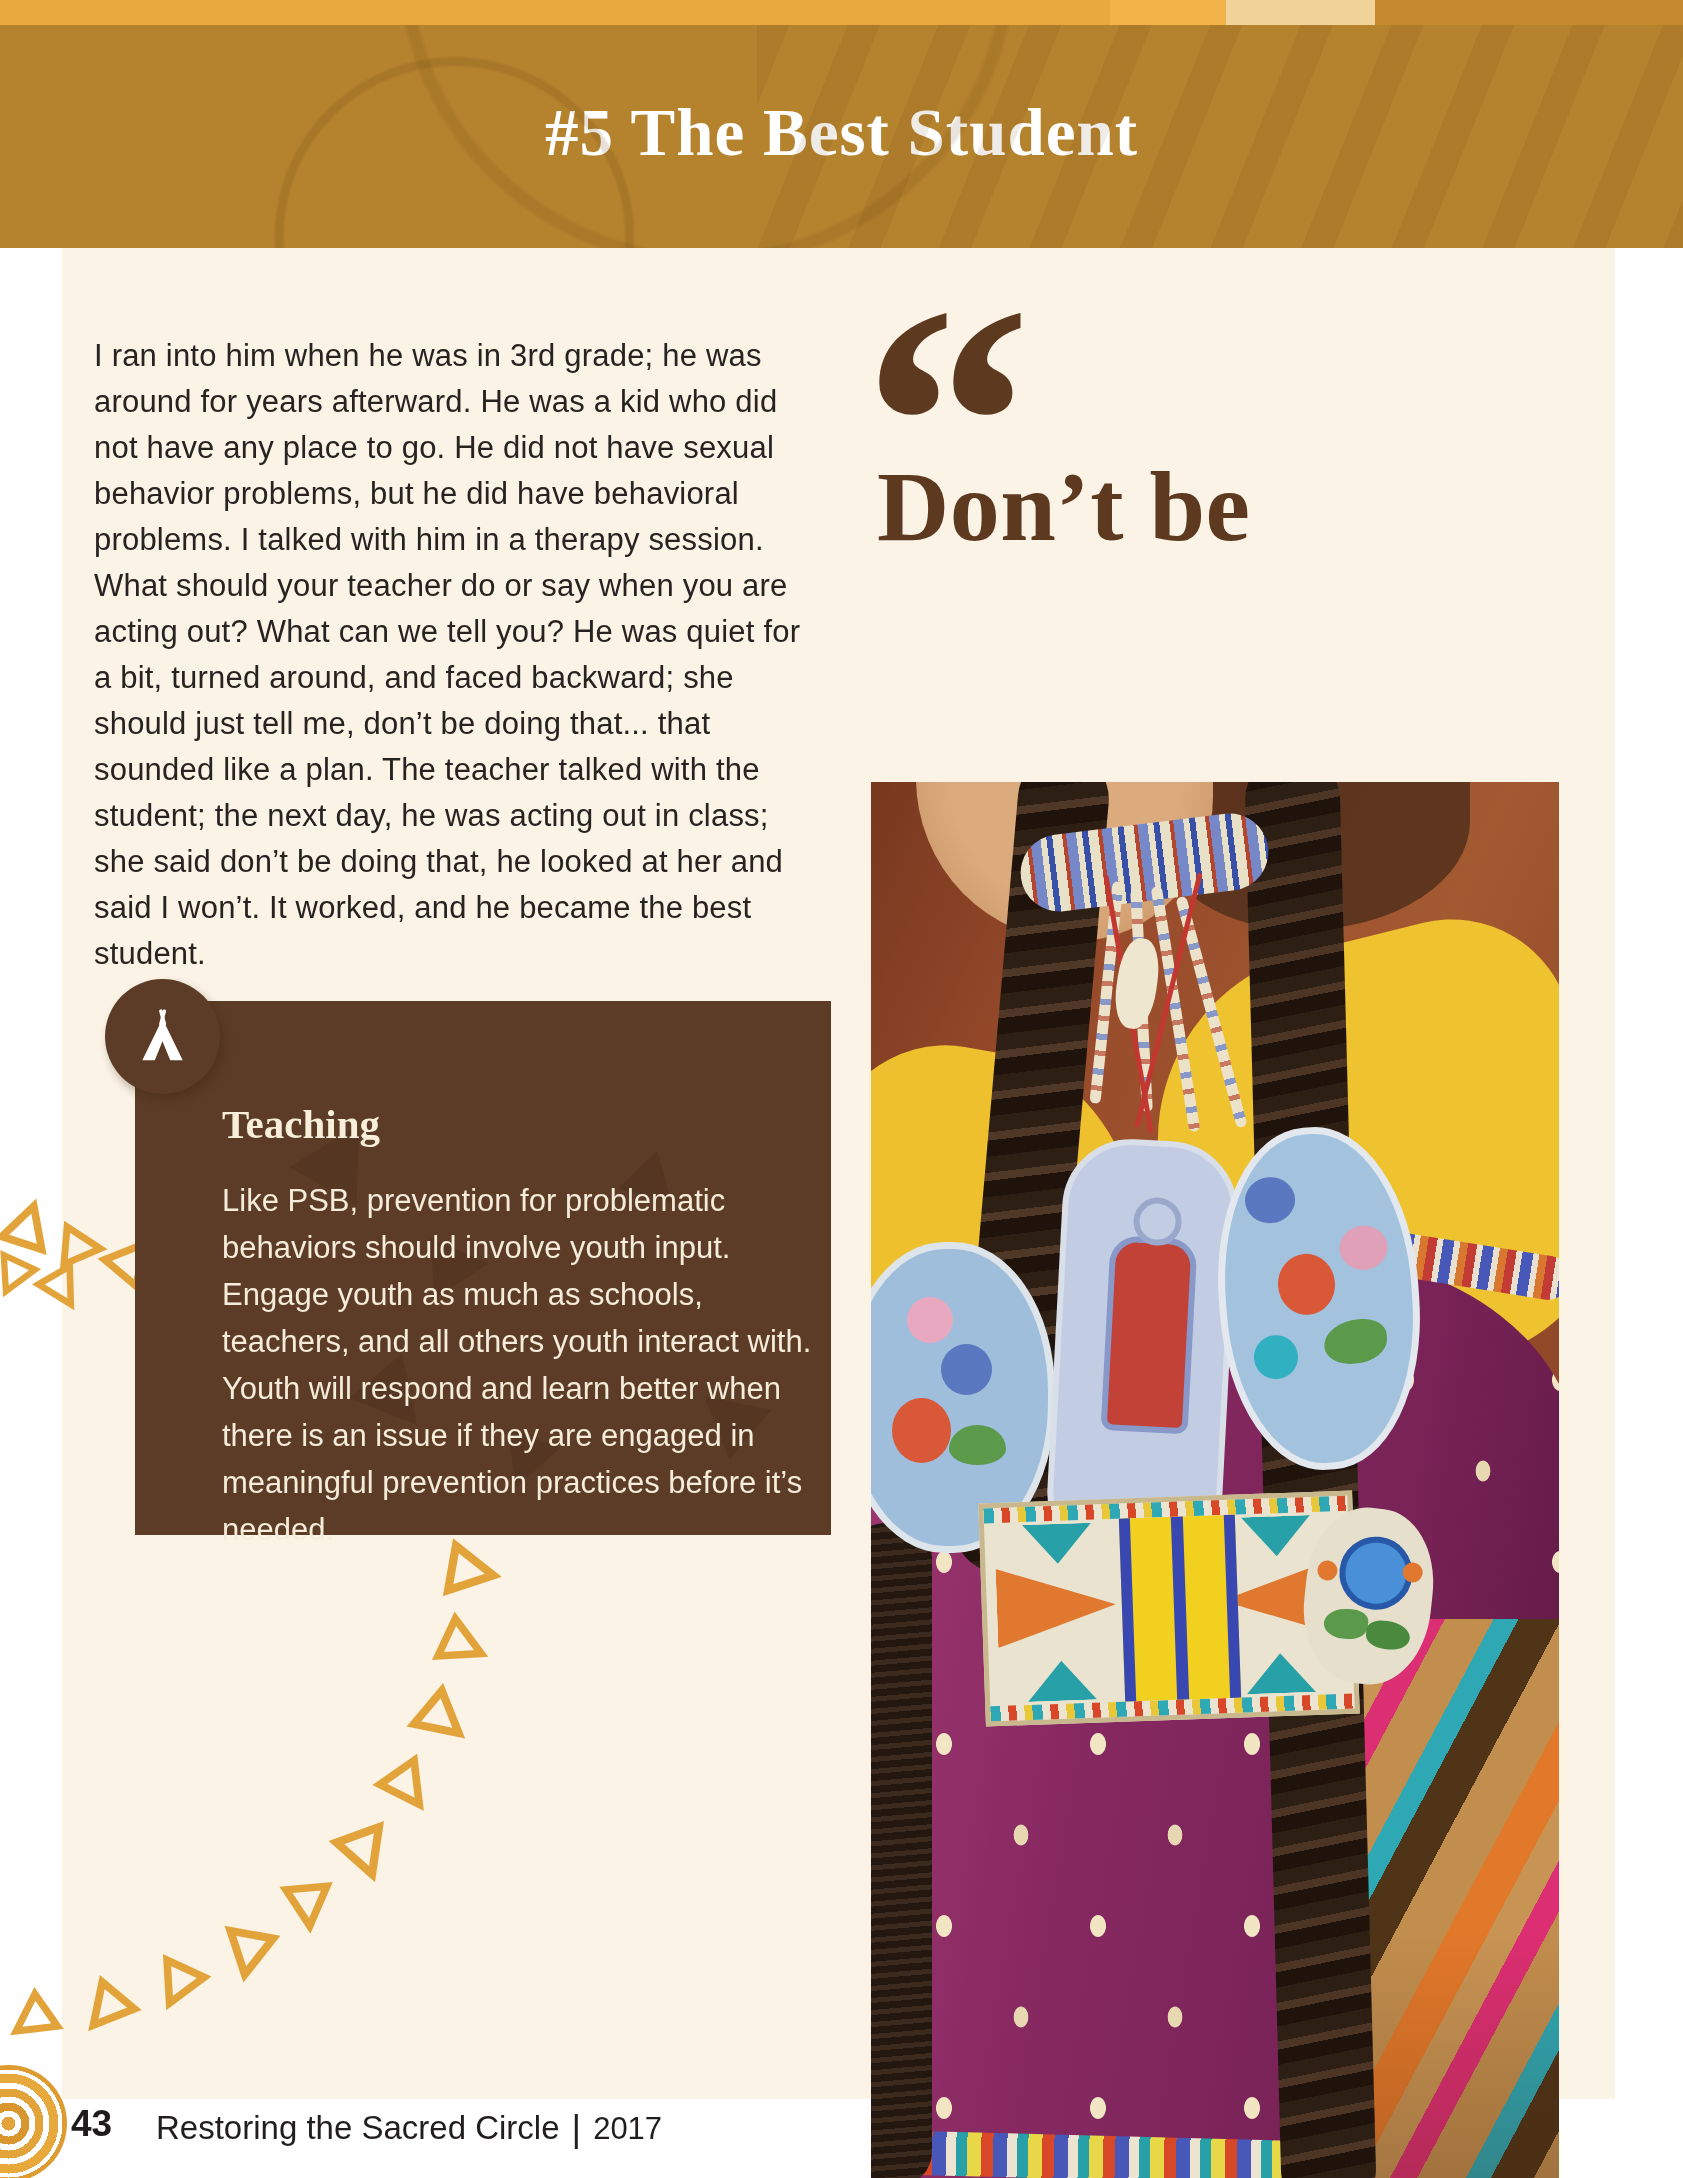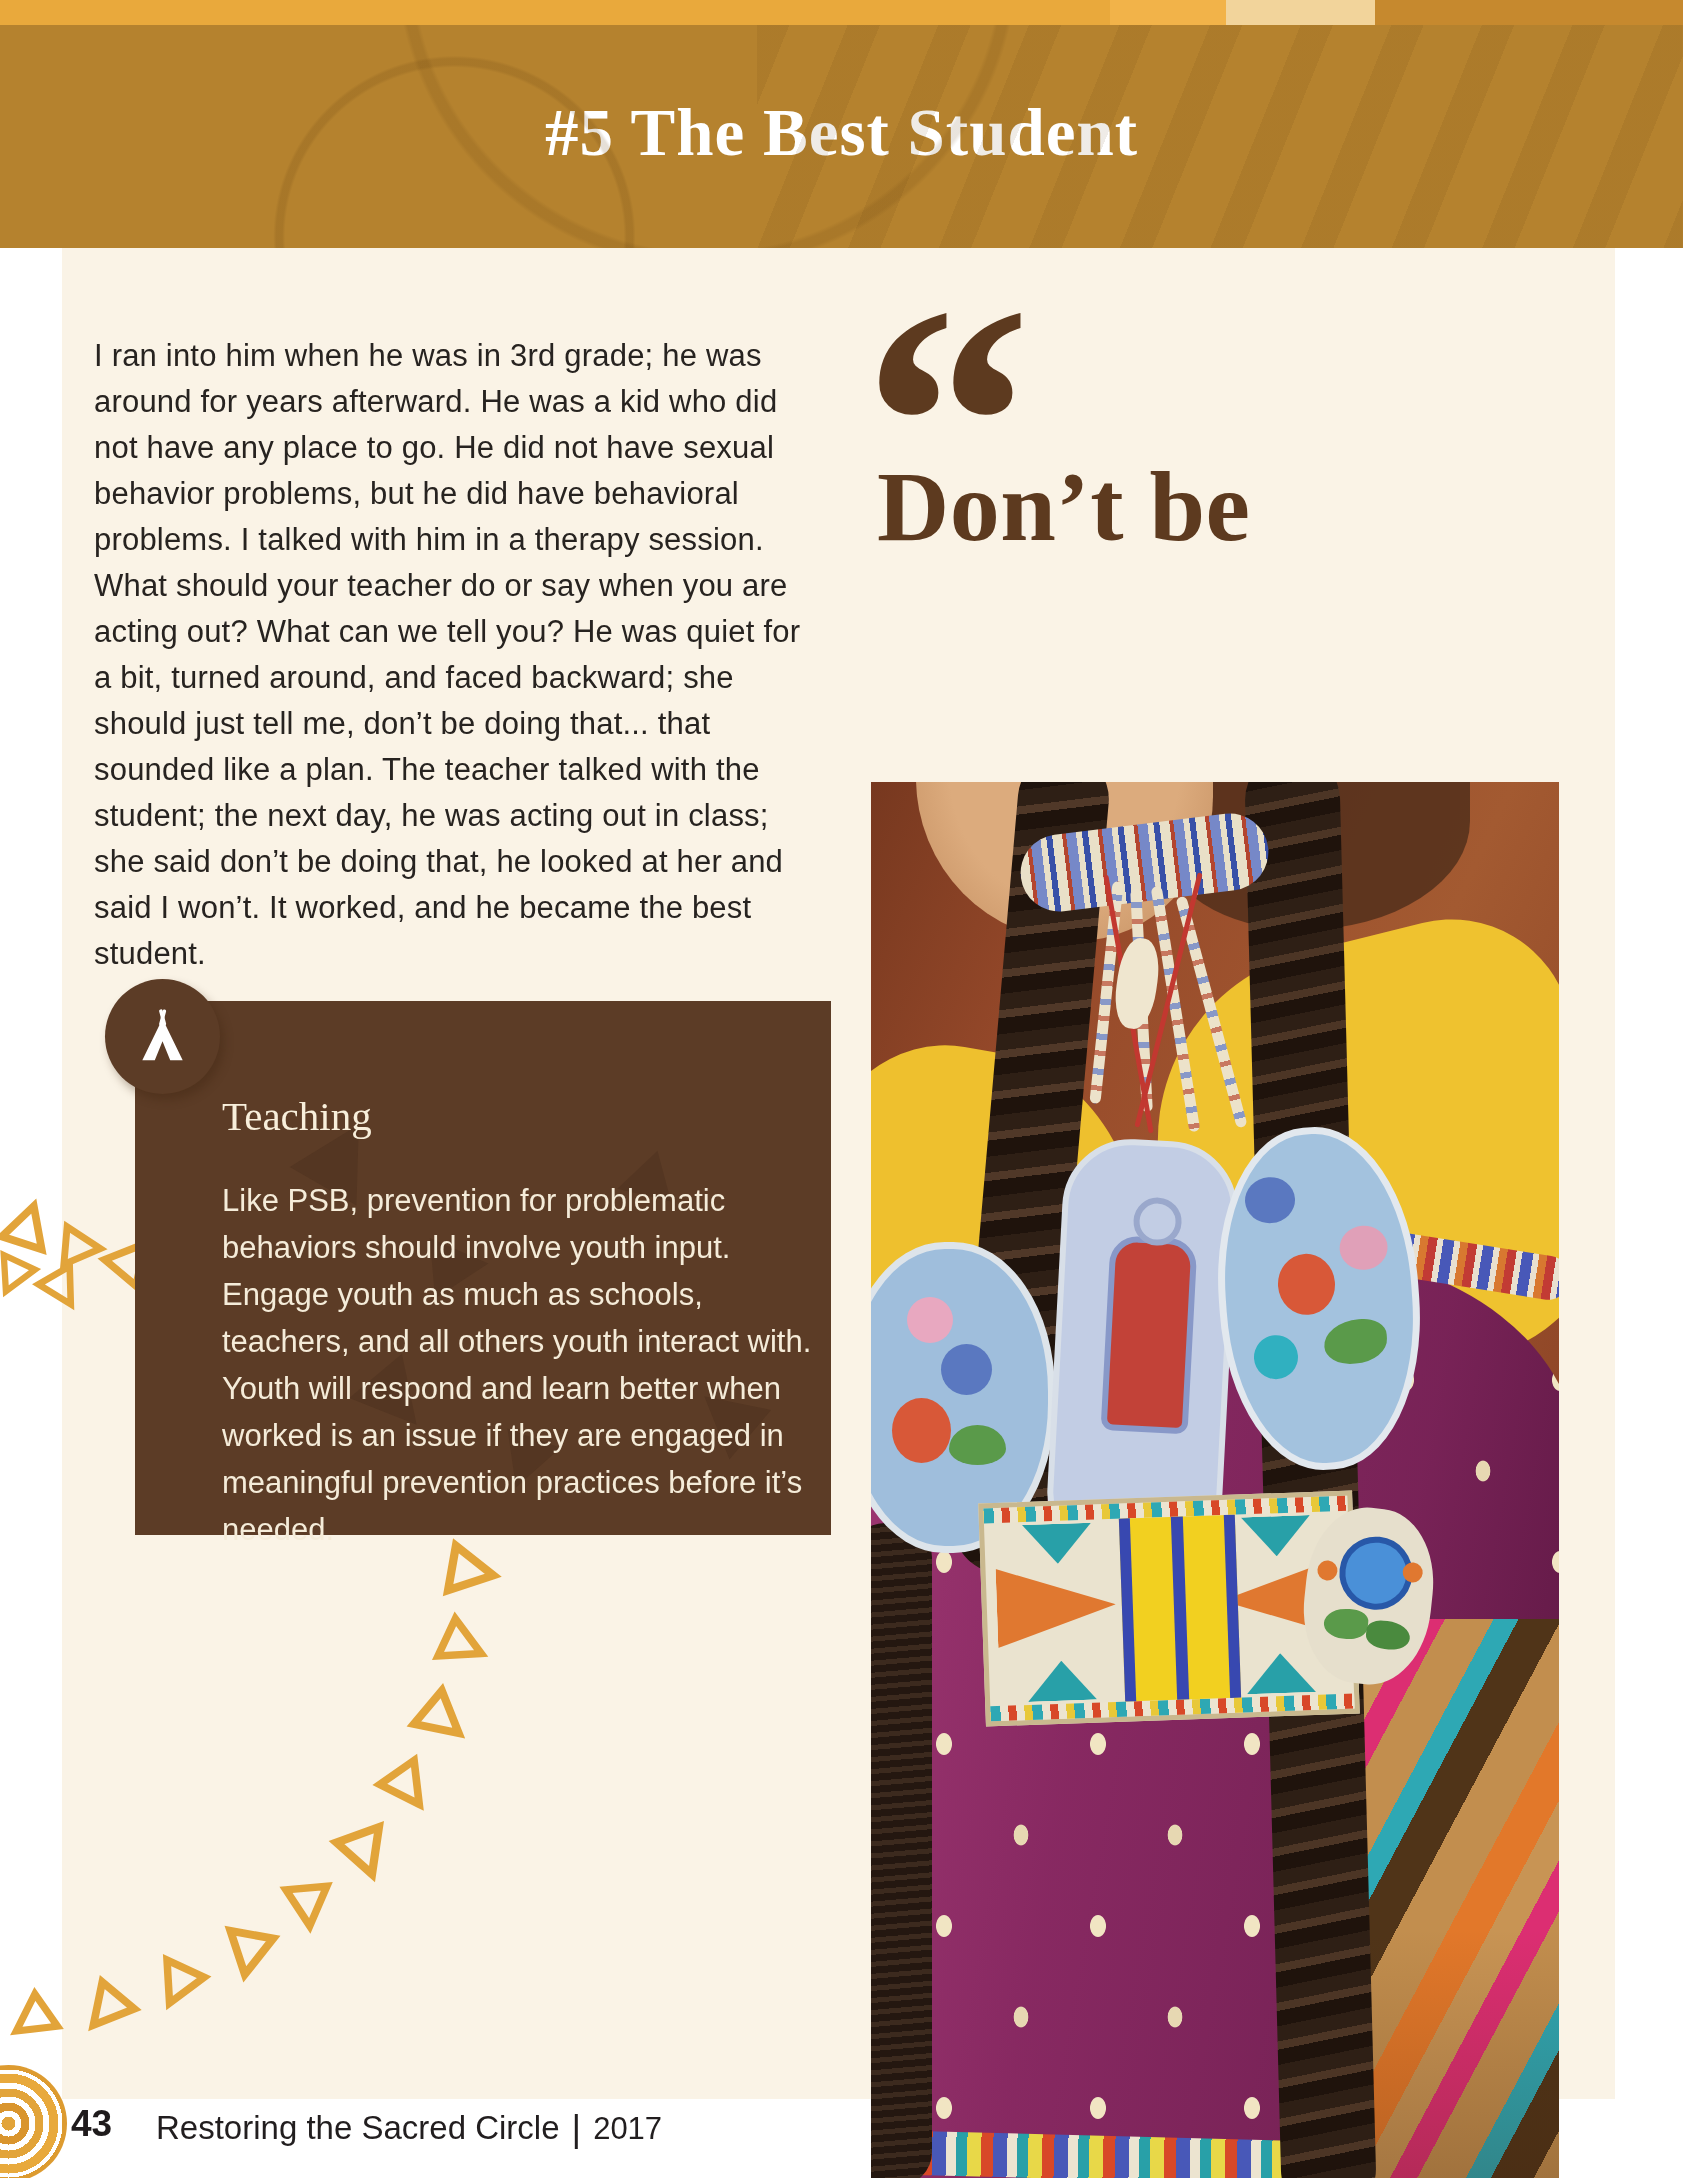--- a/index.html
+++ b/index.html
@@ -39,22 +39,22 @@
     color:#5D3A1F;overflow:visible;}
   .quote{position:absolute;left:877px;top:434px;width:693px;
     font-family:"Liberation Serif",serif;font-weight:bold;font-size:100px;line-height:1.45;
     color:#5D3A1F;letter-spacing:0.5px;}
 
   
   .tbox{position:absolute;left:135px;top:1001px;width:696px;height:534px;background:#5C3C26;}
   .tbox .wmlayer{position:absolute;inset:0;overflow:hidden;}
   .tcircle{position:absolute;left:105px;top:979px;width:115px;height:115px;border-radius:50%;
     background:#5C3C26;box-shadow:4px 6px 10px rgba(60,35,15,.35);display:flex;align-items:center;justify-content:center;}
-  .theading{position:absolute;left:87px;top:91px;font-family:"Liberation Serif",serif;
-    font-weight:normal;font-size:41px;color:#F8EFDB;}
+  .theading{position:absolute;left:87px;top:99px;font-family:"Liberation Serif",serif;
+    font-weight:bold;font-size:41px;color:#F8EFDB;}
   .tbody{position:absolute;left:87px;top:176px;width:598px;font-size:31px;line-height:47px;color:#F5ECD9;}
 
   
   .pagenum{position:absolute;left:71px;top:2103px;font-size:37px;font-weight:bold;color:#1F1B1C;}
   .footline{position:absolute;left:156px;top:2106px;font-family:Liberation Sans, sans-serif;
     font-size:33px;color:#221E1F;display:flex;align-items:baseline;}
   .footline .sep{padding:0 12px;font-size:37px;font-weight:400;transform:translateY(2px);}
   .footline .year{font-size:31px;}
 
   .spiral{position:absolute;left:-50px;top:2065px;width:117px;height:117px;border-radius:50%;
@@ -215,21 +215,21 @@
           <polygon points="50,10 91,86 9,86" fill="rgba(30,15,5,0.13)" stroke="none" stroke-width="0"></polygon>
         </svg>
         <svg width="64" height="64" viewBox="0 0 100 100" style="position: absolute; left: 475px; top: 149px; transform: rotate(255deg); opacity: 1; overflow: visible;">
           <polygon points="50,10 91,86 9,86" fill="rgba(30,15,5,0.13)" stroke="none" stroke-width="0"></polygon>
         </svg>
         <svg width="79" height="79" viewBox="0 0 100 100" style="position: absolute; left: 554px; top: 376px; transform: rotate(310deg); opacity: 1; overflow: visible;">
           <polygon points="50,10 91,86 9,86" fill="rgba(30,15,5,0.13)" stroke="none" stroke-width="0"></polygon>
         </svg>
       </div>
     <div class="theading">Teaching</div>
-    <div class="tbody">Like PSB, prevention for problematic behaviors should involve youth input. Engage youth as much as schools, teachers, and all others youth interact with. Youth will respond and learn better when worked is an issue if they are engaged in meaningful prevention practices before it’s needed.</div>
+    <div class="tbody">Like PSB, prevention for problematic behaviors should involve youth input. Engage youth as much as schools, teachers, and all others youth interact with. Youth will respond and learn better when there is an issue if they are engaged in meaningful prevention practices before it’s needed.</div>
   </div>
   <div class="tcircle">
     <svg class="tipi-svg" viewBox="0 0 48 48">
       <rect x="22.6" y="1" width="3" height="14" rx="1.5" fill="#ffffff" transform="rotate(15 24 8)"></rect>
       <rect x="22.6" y="1" width="3" height="14" rx="1.5" fill="#ffffff" transform="rotate(-15 24 8)"></rect>
       <path d="M24 9 L41 44 H30.5 L24 28 L17.5 44 H7 Z" fill="#ffffff"></path>
     </svg>
   </div>
 
   <div class="photo" title="Close-up of a young dancer in traditional regalia: dark braids, bead necklaces and choker, three beaded floral medallions, magenta elk-tooth dress with yellow cape and striped trim, geometric beaded belt with flower medallion, fur drops, and a multicolor striped blanket.">

